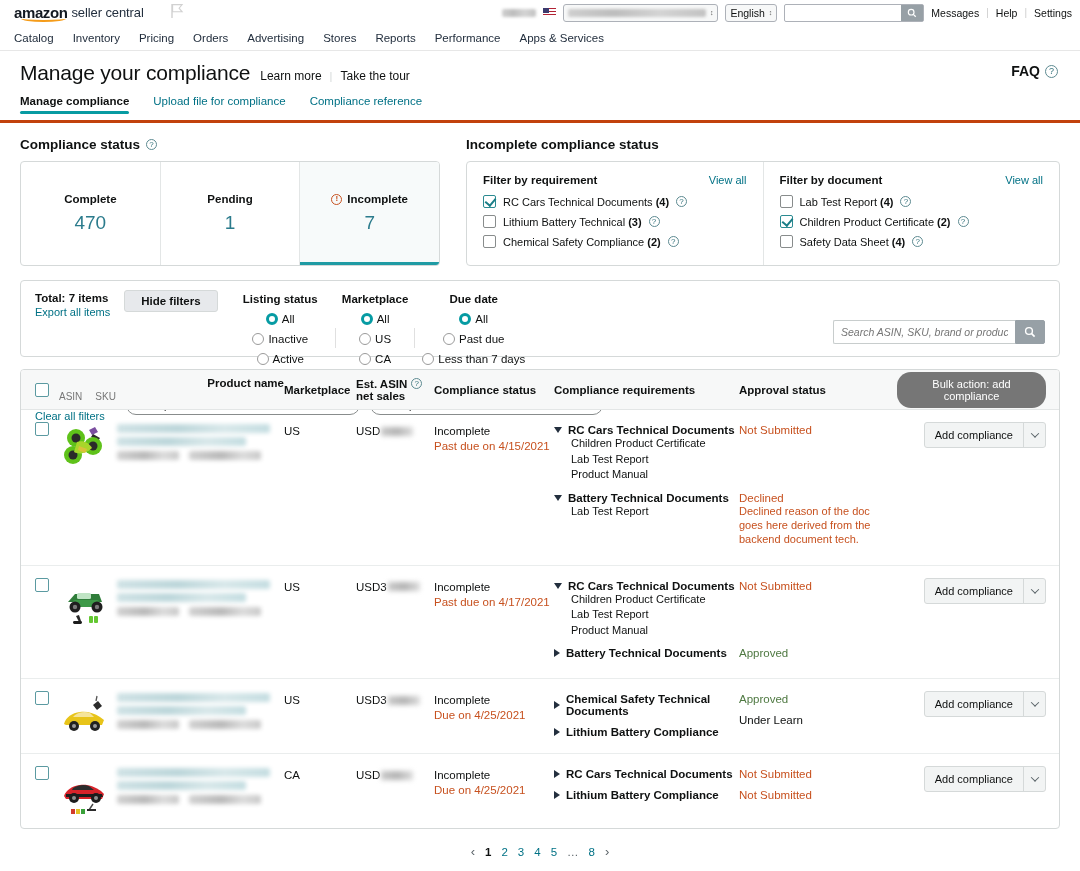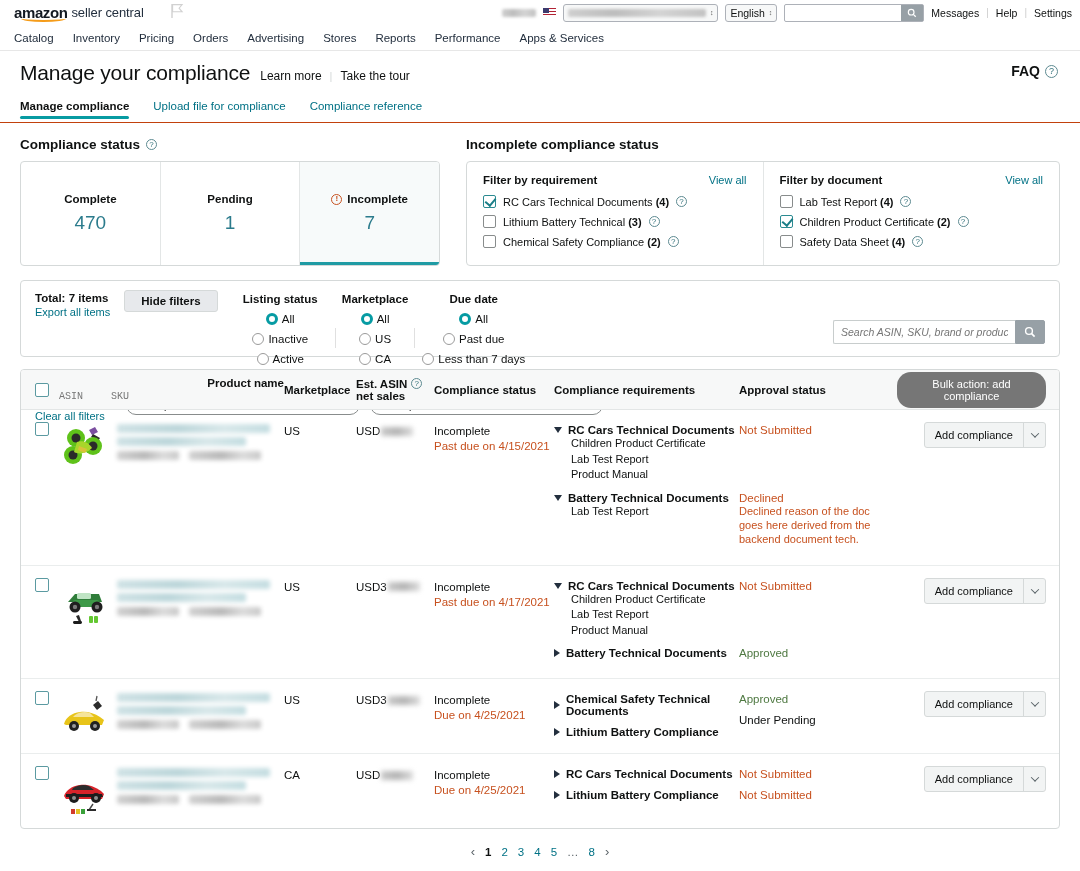--- a/index.html
+++ b/index.html
@@ -90,23 +90,23 @@
   .head-links { display: flex; align-items: center; gap: 8px; margin-left: 10px; margin-top: 5px; }
   .vsep { color: #d5d9d9; font-size: 11px; }
   .faq {
     position: absolute; right: 22px; top: 12px;
     display: flex; align-items: center; gap: 5px;
     font-size: 14px; font-weight: bold; color: #0f1111;
   }
 
   
   .tabs {
-    display: flex; align-items: center; gap: 24px;
+    display: flex; align-items: flex-start; gap: 24px;
     padding: 0 20px; height: 28px;
-    border-bottom: 1px solid #c2410c; background: #fff;
+    border-bottom: 3px solid #c2410c; background: #fff;
   }
   .tab {
     font-size: 11.5px; color: #007185; padding-bottom: 6px; cursor: pointer;
     position: relative; white-space: nowrap;
   }
   .tab.active { color: #0f1111; font-weight: bold; }
   .tab.active::after {
     content: ""; position: absolute; left: 0; right: 0; bottom: -1px;
     height: 3px; background: #079ba2; border-radius: 2px;
   }
@@ -247,21 +247,21 @@
   }
   .th { font-size: 11.5px; font-weight: bold; color: #0f1111; }
   .c-chk { width: 38px; display: flex; justify-content: center; padding-left: 4px; }
   .c-prod { width: 225px; text-align: right; }
   .c-mkt { width: 72px; }
   .c-sales { width: 78px; }
   .c-cstat { width: 120px; }
   .c-creq { width: 185px; }
   .c-appr { width: 158px; }
   .c-act { flex: 1; }
-  .th-sub { font-size: 10px; font-weight: normal; color: #767676; display: flex; gap: 28px; margin-top: 2px; font-family: Liberation Mono, monospace; }
+  .th-sub { font-size: 10px; font-weight: normal; color: #767676; display: flex; gap: 13px; margin-top: 2px; }
   .bulk-btn {
     background: #767676; color: #fff; font-size: 11px;
     padding: 6px 10px; border-radius: 14px; cursor: pointer;
     text-align: center; margin-right: 13px;
   }
   .hdr-chk {
     width: 14px; height: 14px; border: 1px solid #5b9aa1; border-radius: 2px; background: #fff;
   }
   .row-chk {
     width: 14px; height: 14px; border: 1px solid #5b9aa1; border-radius: 2px; background: #fff;
@@ -802,21 +802,21 @@
                 <span class="caret-r"></span>
                 <span>Lithium Battery Compliance</span>
               </div>
             </div>
           </div>
           <div class="c-appr appr">
             <div class="appr-block">
               <div class="apv">Approved</div>
             </div>
             <div class="appr-block">
-              <div class="urv">Under Pending</div>
+              <div class="urv">Under Learn</div>
             </div>
           </div>
           <div class="c-act act">
             <div class="add-btn">
               <span class="lbl">Add compliance</span>
               <span class="car">
                 <span class="chev"></span>
               </span>
             </div>
           </div>

